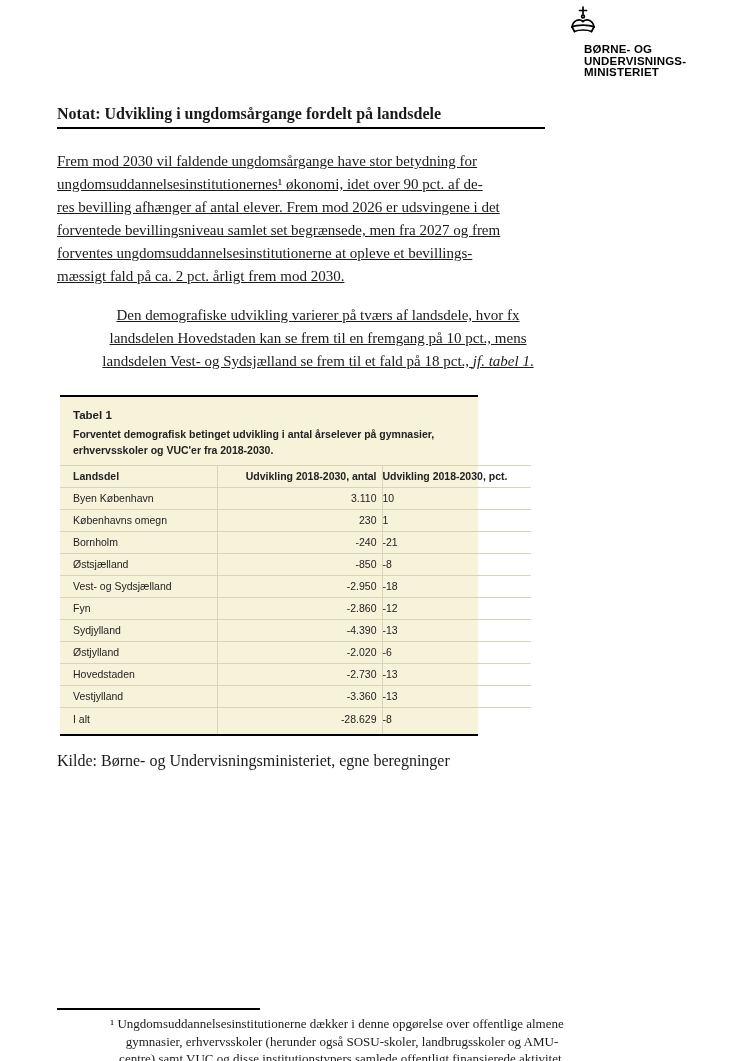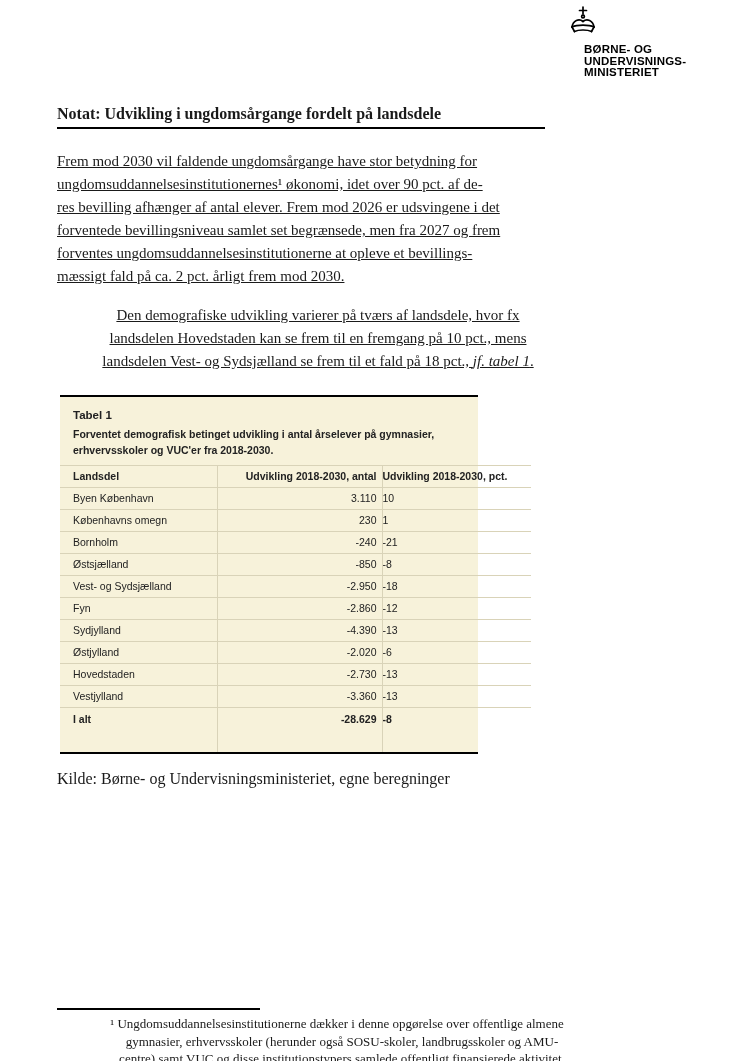--- a/index.html
+++ b/index.html
@@ -57,21 +57,21 @@
     padding:4px 4px 4px 0;
     overflow:hidden;white-space:nowrap;margin-top:7px;
   }
   th{font-weight:bold;}
   thead th{border-top:1px solid var(--table_line);border-bottom:1px solid var(--table_line);}
   tbody td{border-bottom:1px solid var(--table_line);}
   th:nth-child(n+2),td:nth-child(n+2){border-left:1px solid var(--table_line);}
   th:first-child,td:first-child{text-align:left;padding-left:13px;}
   th:nth-child(2),td:nth-child(2){text-align:right;padding-right:5px;}
   th:nth-child(3),td:nth-child(3){padding-right:26px;}
-  tfoot td{font-weight:bold;padding-top:5px;padding-bottom:26px;}
+  tfoot td{font-weight:normal;padding-top:5px;padding-bottom:8px;}
   
   .kilde{margin-top:16px;font-size:16px;}
   .footnote{position:absolute;left:57px;top:1008px;width:560px;text-align:center;}
   .fn-rule{width:203px;border-top:2px solid #000;margin-bottom:5px;}
   .fn-text{
     white-space:pre-line;
     font-size:13px;line-height:17.5px;
     padding-left:10px;text-indent:-10px;
   }
 </style>

